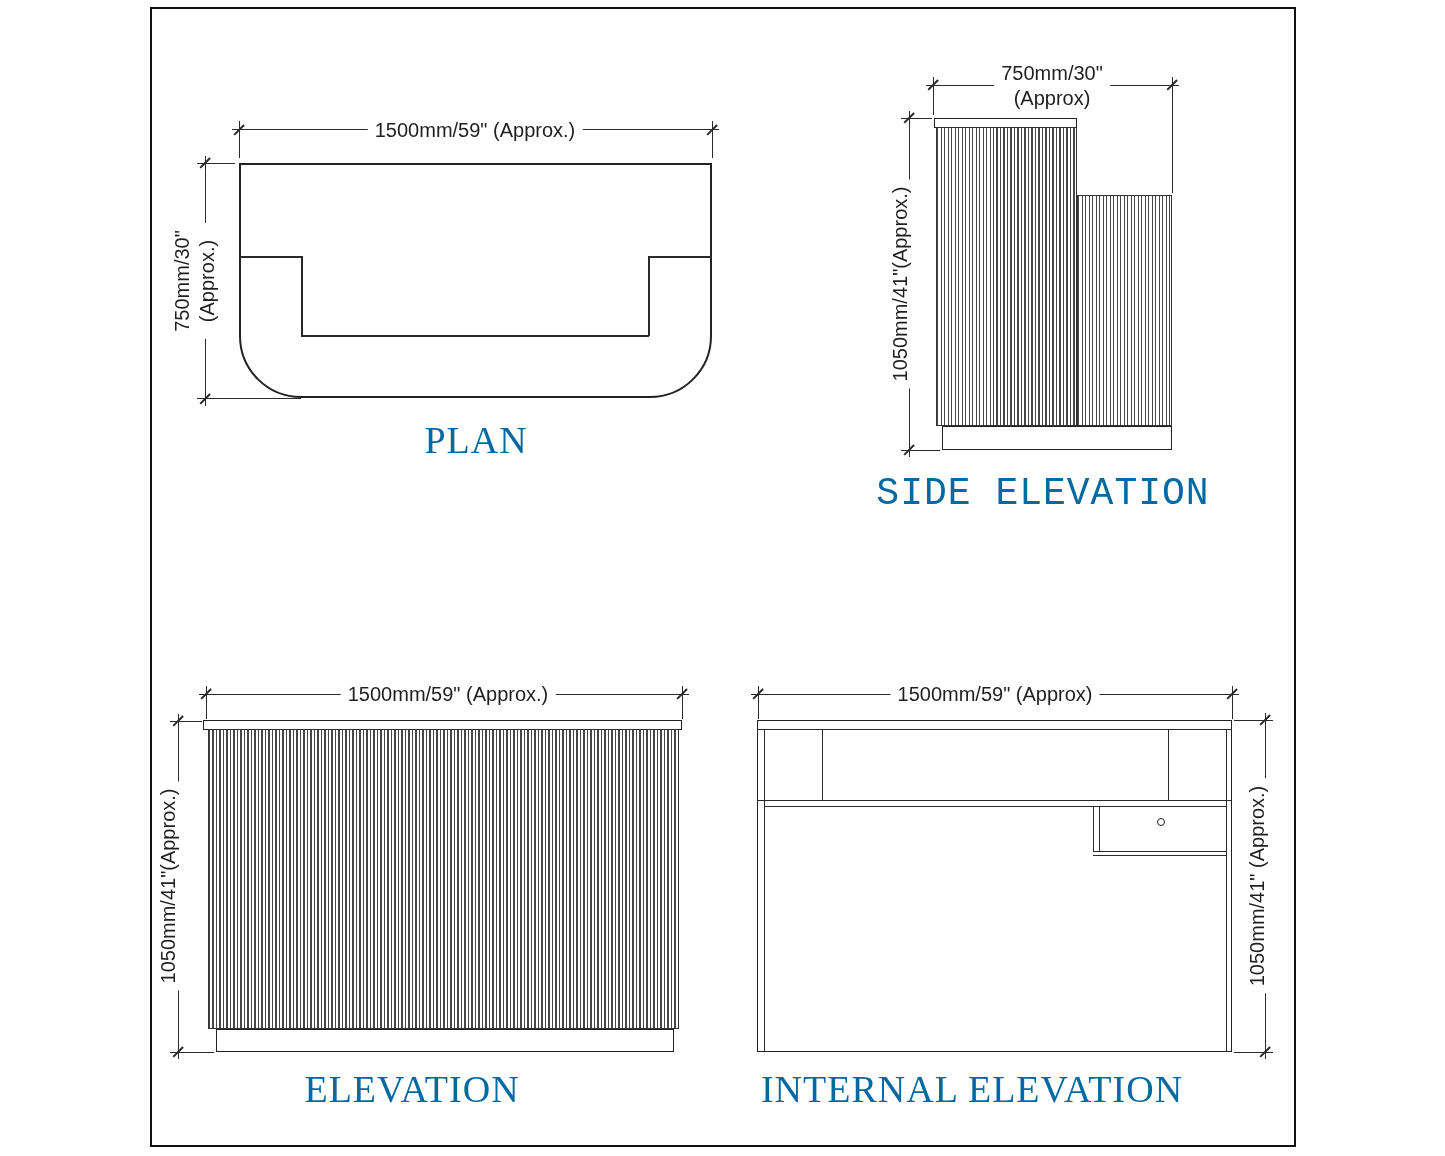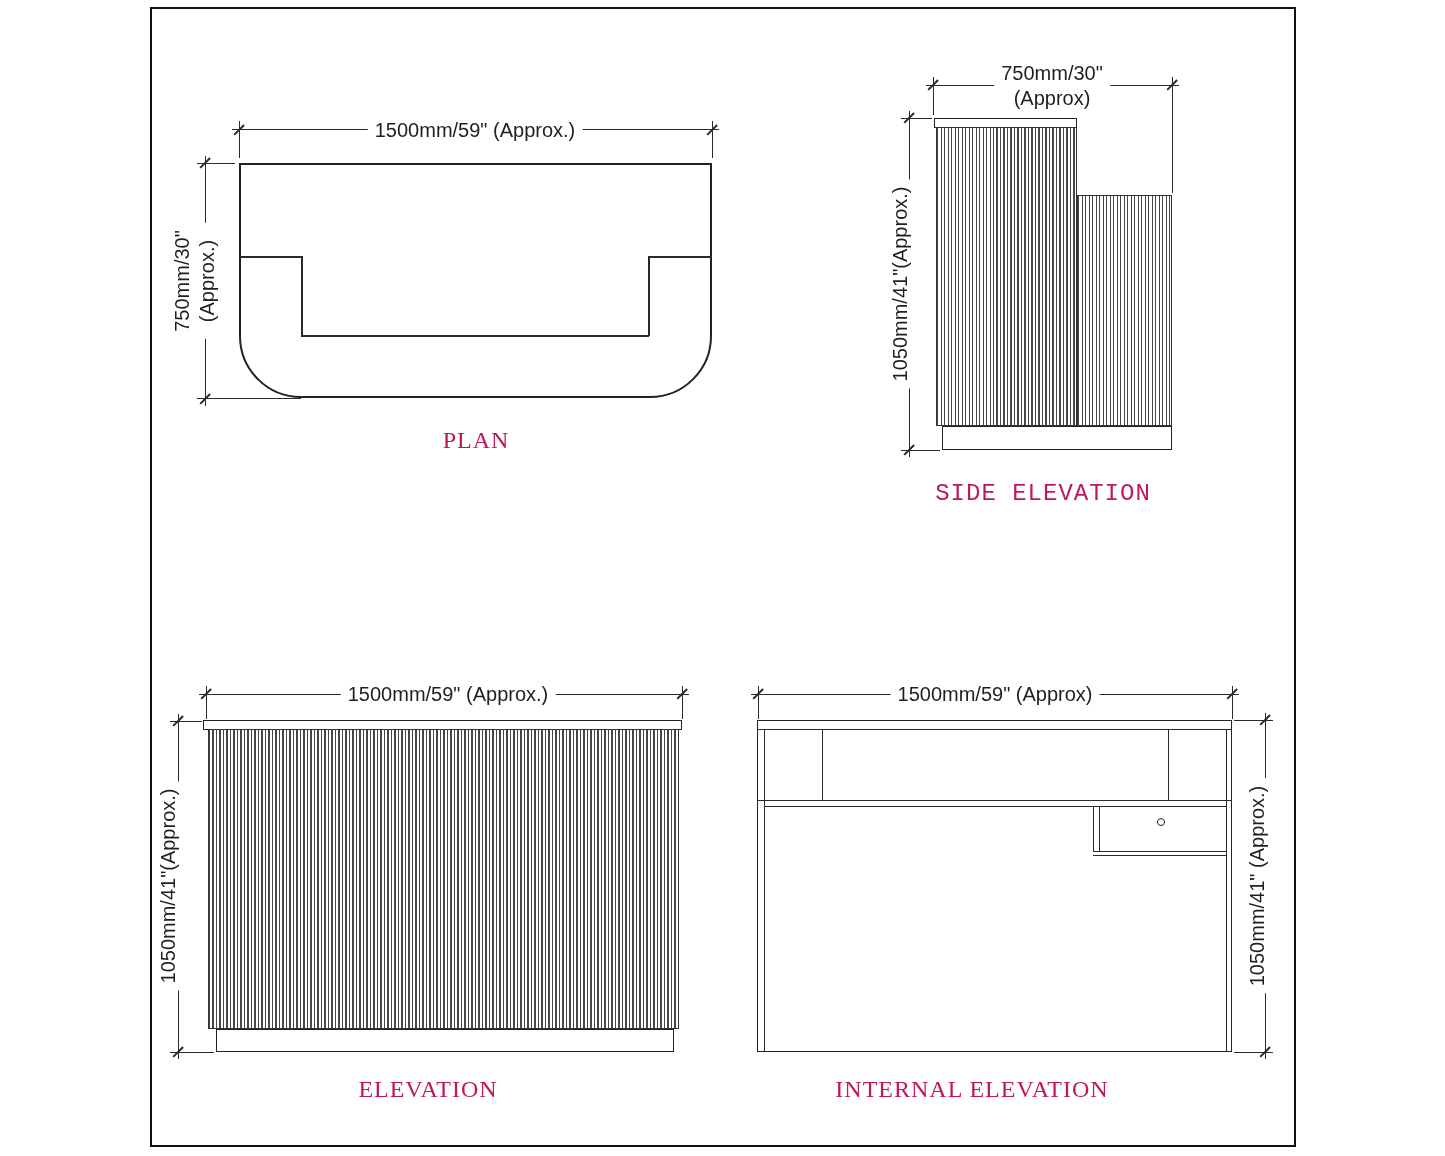--- a/index.html
+++ b/index.html
@@ -4,21 +4,21 @@
 <style>
   html,body{margin:0;padding:0;background:#ffffff;}
   #sheet{position:relative;width:1445px;height:1156px;background:#ffffff;overflow:hidden;
          font-family:"Liberation Sans",sans-serif;color:#1f1f1f;}
   .ln{position:absolute;background:#2a2a2a;}
   .tick{position:absolute;width:14px;height:1.6px;background:#2a2a2a;transform:rotate(-45deg);}
   .dimtext{position:absolute;transform:translate(-50%,-50%);background:#ffffff;padding:0 7px;
            font-size:20px;line-height:25px;color:#1f1f1f;white-space:nowrap;z-index:6;text-align:center;}
   .dimtext.rot{transform:translate(-50%,-50%) rotate(-90deg);}
   .viewlabel{position:absolute;transform:translate(-50%,-50%);font-family:"Liberation Serif",serif;
-             font-size:24px;letter-spacing:1px;color:#be185d;white-space:nowrap;z-index:6;}
+             font-size:38px;letter-spacing:1px;color:#0369a1;white-space:nowrap;z-index:6;}
   .flute{position:absolute;box-sizing:border-box;border:1px solid #333;
          background:repeating-linear-gradient(90deg,#474747 0px,#474747 1.2px,#ffffff 1.2px,#ffffff 3.5px);}
   .panel{position:absolute;box-sizing:border-box;border:1.5px solid #222;background:#ffffff;}
   .outline{position:absolute;box-sizing:border-box;border:2px solid #222;background:transparent;}
   .knob{position:absolute;box-sizing:border-box;border:1.5px solid #222;border-radius:50%;background:#fff;}
 </style>
 </head>
 <body>
 
 <div id="sheet">
@@ -90,21 +90,21 @@
     <div class="ln" style="left:205.5px;top:686px;width:1.2px;height:33px;"></div>
     <div class="ln" style="left:681.5px;top:686px;width:1.2px;height:33px;"></div>
     <div class="dimtext" style="left:448px;top:694px;">1500mm/59" (Approx.)</div>
 
     <div class="ln" style="left:177.5px;top:714px;width:1.2px;height:345px;"></div>
     <div class="tick" style="left:171px;top:720.2px;"></div>
     <div class="tick" style="left:171px;top:1051.2px;"></div>
     <div class="ln" style="left:170px;top:720.5px;width:32px;height:1.2px;"></div>
     <div class="ln" style="left:170px;top:1051.5px;width:44px;height:1.2px;"></div>
     <div class="dimtext rot" style="left:168px;top:886px;">1050mm/41"(Approx.)</div>
-    <div class="viewlabel" style="left:428px;top:1089px;">ELEVATION</div>
+    <div class="viewlabel" style="left:412px;top:1089px;">ELEVATION</div>
   </div>
 
   <div style="position:absolute;left:0;top:0;">
     <div class="outline" style="left:757px;top:720px;width:475px;height:332px;border-width:1.5px;"></div>
 
     <div class="ln" style="left:757px;top:729px;width:475px;height:1.2px;"></div>
 
     <div class="ln" style="left:764px;top:729px;width:1.2px;height:323px;"></div>
     <div class="ln" style="left:1226px;top:729px;width:1.2px;height:323px;"></div>
 

